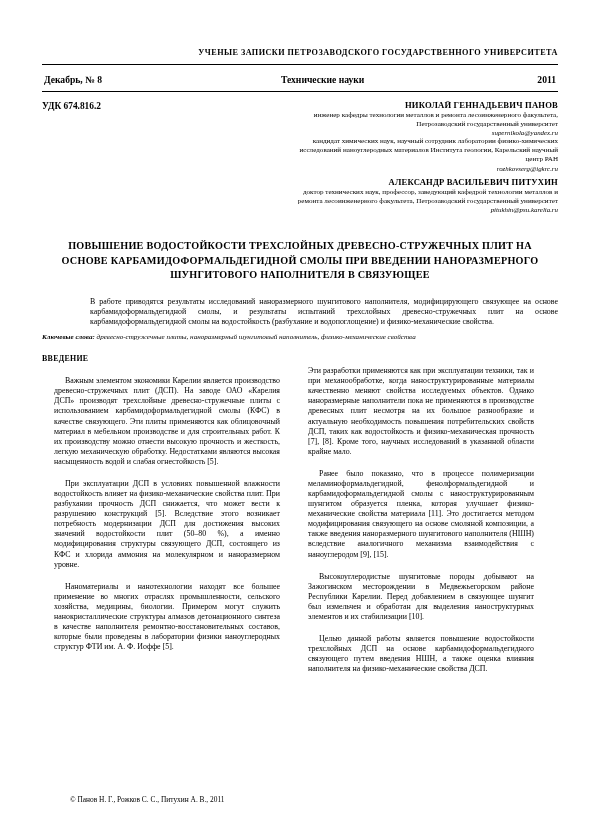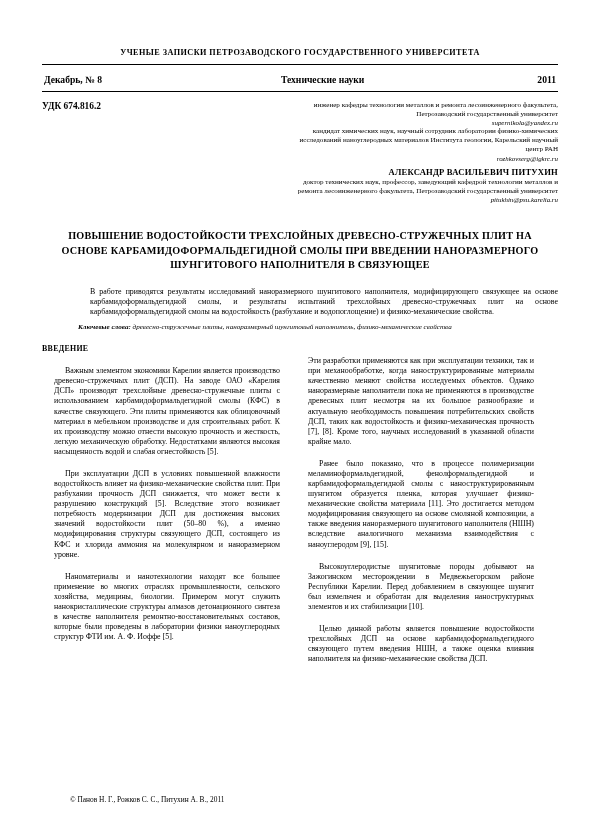--- a/index.html
+++ b/index.html
@@ -16,21 +16,21 @@
   .page {
     position: relative;
     width: 600px;
     height: 820px;
     box-sizing: border-box;
     padding: 40px 42px 18px 42px;
   }
 
   
   .journal-title {
-    text-align: center;
+    text-align: right;
     font-size: 8.2px;
     font-weight: bold;
     letter-spacing: 0.45px;
     font-family: "Liberation Serif", serif;
     margin-top: 8px;
   }
   .rule {
     border-top: 1px solid #000;
     margin-top: 7px;
   }
@@ -110,21 +110,20 @@
   }
   .keywords {
     margin-top: 6px;
     font-size: 7.1px;
     line-height: 1.25;
     text-align: justify;
   }
   .keywords .kw-label {
     font-weight: bold;
     font-style: italic;
-    margin-left: 36px;
   }
   .keywords .kw-list {
     font-style: italic;
   }
 
   
   .columns {
     margin-top: 12px;
     display: flex;
     gap: 4px;
@@ -171,20 +170,21 @@
     <span class="center">Технические науки</span>
     <span>2011</span>
   </div>
   <div class="rule2"></div>
 
   <div class="meta-block">
     <div class="udc">УДК 674.816.2</div>
     <div class="authors">
 
       <div class="author-block">
+        <div class="author-name">НИКОЛАЙ ГЕННАДЬЕВИЧ ПАНОВ</div>
         <div class="author-aff">инженер кафедры технологии металлов и ремонта лесоинженерного факультета, Петрозаводский государственный университет</div>
         <div class="author-email">supernikola@yandex.ru</div>
       </div>
 
       <div class="author-block">
         <div class="author-aff">кандидат химических наук, научный сотрудник лаборатории физико-химических исследований наноуглеродных материалов Института геологии, Карельский научный центр РАН</div>
         <div class="author-email">rozhkovserg@igkrc.ru</div>
       </div>
 
       <div class="author-block">

